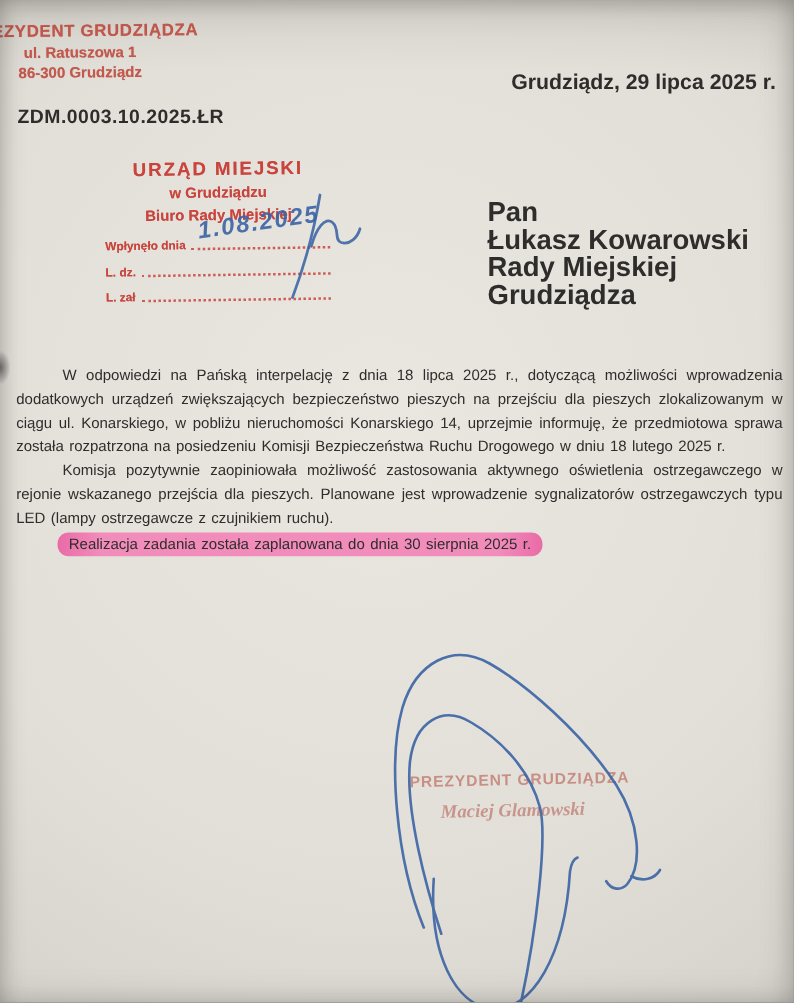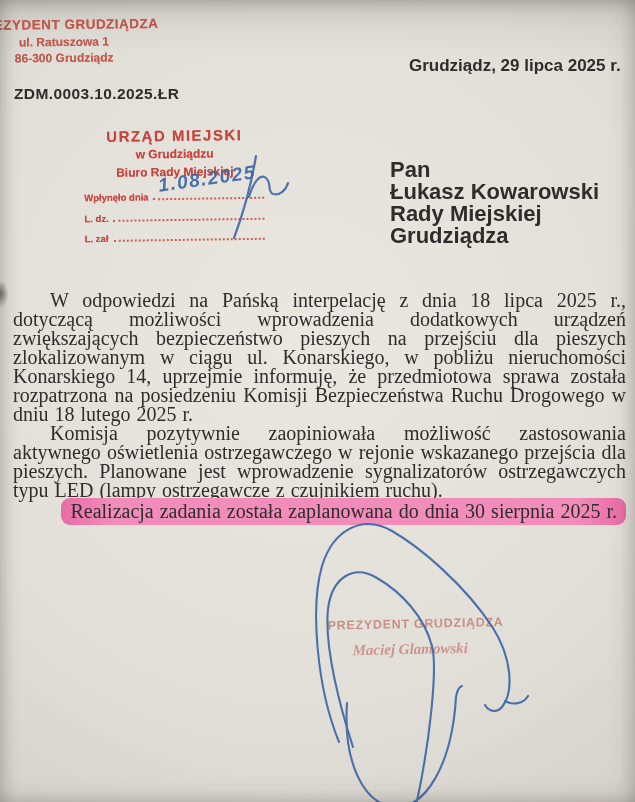--- a/index.html
+++ b/index.html
@@ -62,23 +62,23 @@
     position:absolute;left:158px;top:168px;
     font-size:19px;font-style:italic;letter-spacing:1.5px;
     color:#3b64a4;transform:rotate(-8deg);white-space:nowrap;
     font-weight:bold;opacity:.9;
   }
 
   
   .addressee{position:absolute;left:390px;top:159px;font-size:22px;font-weight:bold;line-height:22px;}
 
   
-  .body-text{position:absolute;left:13px;top:291px;width:613px;font-size:20px;line-height:19px;text-align:justify;word-spacing:1px;font-family:Liberation Serif, serif;}
+  .body-text{position:absolute;left:13px;top:291px;width:613px;font-size:12px;line-height:19px;text-align:justify;word-spacing:1px;}
   .body-text p{margin:0;text-indent:37px;}
-  .body-text p.deadline{text-indent:0;padding-left:33px;margin-top:2px;text-align:right;}
+  .body-text p.deadline{text-indent:0;padding-left:33px;margin-top:2px;text-align:left;}
   mark.hl{
     background:linear-gradient(90deg,#e96ba6,#f28cbb 9%,#f28cbb 91%,#e96ba6);
     color:#2e2d2b;padding:2px 9px 3px;border-radius:9px;
   }
 
   
   .sig-stamp{
     position:absolute;left:328px;top:617px;width:164px;text-align:center;
     transform:rotate(-1.2deg);opacity:.62;
   }

